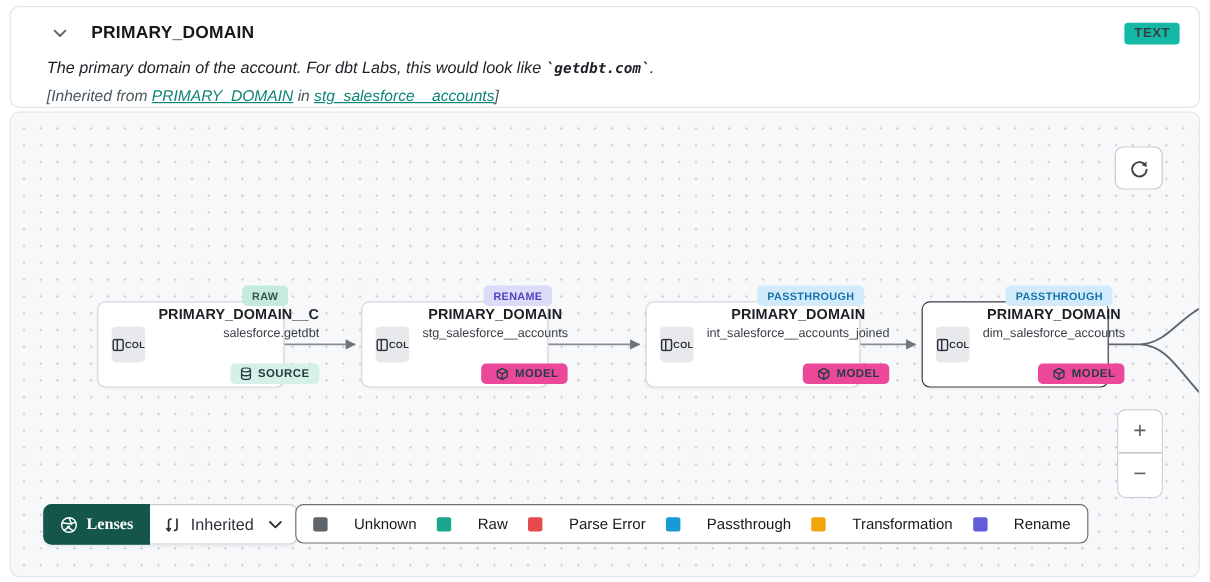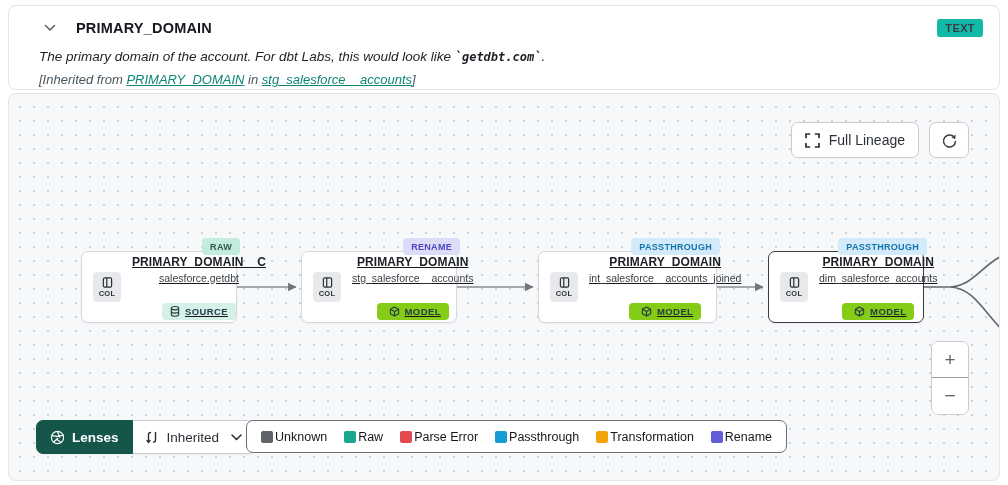--- a/index.html
+++ b/index.html
@@ -65,56 +65,56 @@
   .status-badge {
     position:absolute; top:-14px; right:-4px; z-index:2;
     font-size:9px; font-weight:700; letter-spacing:.3px;
     padding:4px 8px 3px; border-radius:4px;
   }
   .badge-raw { background:#c3ecdf; color:#35544c; }
   .badge-rename { background:#dcdcf9; color:#4b44c0; }
   .badge-passthrough { background:#d2eafa; color:#1474ad; }
   .col-chip {
     width:28px; height:30px; background:#e7e9ec; border-radius:4px;
-    display:flex; flex-direction:column; align-items:center; justify-content:center;
+    display:flex; flex-direction:row; align-items:center; justify-content:center;
     color:#2b3036; flex:none;
   }
   .col-chip .col-label { font-size:7.5px; font-weight:700; letter-spacing:.3px; margin-top:1px; }
-  .node-body { flex:1; display:flex; flex-direction:column; align-items:center; padding-left:11px;text-decoration:underline; }
+  .node-body { flex:1; display:flex; flex-direction:column; align-items:flex-end; padding-left:11px; }
   .node-title { font-size:12px; font-weight:700; color:#1c2025; align-self:center; letter-spacing:.1px; }
   .node-sub { font-size:10.5px; color:#3a3f47; margin-top:3px; }
   .res-badge {
     display:flex; align-items:center; gap:5px; margin-top:19px;
     font-size:9.5px; font-weight:700; letter-spacing:.4px; color:#253c44;
     padding:3px 8px; border-radius:4px;
   }
   .res-source { background:#d4f0e7; }
-  .res-model { background:#84cc16;padding-left:12px; }
+  .res-model { background:#ec4899;padding-left:12px; }
 
   
   .lens-controls { position:absolute; left:27px; bottom:26px; display:flex; height:34px;
     border-radius:7px; box-shadow:0 1px 2px rgba(30,35,40,.06); }
   .lenses-btn {
     display:flex; align-items:center; gap:7px; background:#15564a; color:#fff;
     font-size:13.5px; font-weight:700; padding:0 13px; border:1px solid #15564a;
-    border-radius:7px 0 0 7px; cursor:pointer;
+    border-radius:7px 0 0 7px; cursor:pointer;font-family:Liberation Serif, serif;
   }
   .lens-select {
     display:flex; align-items:center; gap:8px; background:#fff; color:#2b3036;
     font-size:13.5px; padding:0 12px; border:1px solid #c7ccd2; border-left:none;
     border-radius:0 7px 7px 0; cursor:pointer;
   }
 
   
   .legend {
     position:absolute; left:237px; bottom:27px; height:33px;
     background:#fff; border:1px solid #6a7076; border-radius:7px;
     display:flex; align-items:center; gap:17px; padding:0 14px;
   }
-  .legend-item { display:flex; align-items:center; gap:2px; font-size:12.5px; color:#16181d; }
+  .legend-item { display:flex; align-items:center; gap:22px; font-size:12.5px; color:#16181d; }
   .legend-swatch { width:12px; height:12px; border-radius:2px; flex:none; }
 
   
   .zoom-controls {
     position:absolute; right:30px; bottom:65px; width:38px;
     background:#fff; border:1px solid #c7ccd2; border-radius:7px;
     display:flex; flex-direction:column; overflow:hidden;
   }
   .zoom-btn {
     height:36px; display:flex; align-items:center; justify-content:center;
@@ -158,31 +158,20 @@
       </defs>
       <path d="M228,193 L287,193" stroke="#878d94" stroke-width="1.4" fill="none" marker-end="url(#arrow)"></path>
       <path d="M448,193 L524,193" stroke="#878d94" stroke-width="1.4" fill="none" marker-end="url(#arrow)"></path>
       <path d="M708,193 L754,193" stroke="#878d94" stroke-width="1.4" fill="none" marker-end="url(#arrow)"></path>
       <path d="M915,193 L942,193" stroke="#60666d" stroke-width="1.6" fill="none"></path>
       <path d="M942,193 C966,191 974,168 1000,159" stroke="#60666d" stroke-width="1.6" fill="none"></path>
       <path d="M942,193 C966,195 974,218 1000,243" stroke="#60666d" stroke-width="1.6" fill="none"></path>
     </svg>
 
     <div class="toolbar">
-      <button class="btn">
-        <span>
-          <svg width="15" height="15" viewBox="0 0 15 15" fill="none" stroke="#2b3036" stroke-width="1.7" stroke-linecap="round">
-            <path d="M1 4.5 V1 H4.5"></path>
-              <path d="M10.5 1 H14 V4.5"></path>
-              <path d="M14 10.5 V14 H10.5"></path>
-              <path d="M4.5 14 H1 V10.5"></path>
-          </svg>
-        </span>
-        <span>Full Lineage</span>
-      </button>
       <button class="btn icon-only" aria-label="refresh">
         <span>
           <svg width="17" height="17" viewBox="0 0 17 17" fill="none">
             <path d="M13.8 6.2 A6 6 0 1 0 14.5 9.4" stroke="#3a3f47" stroke-width="1.5" stroke-linecap="round"></path>
             <path d="M14.6 2.6 L14.2 6.6 L10.3 5.9 z" fill="#3a3f47"></path>
           </svg>
         </span>
       </button>
     </div>
 

